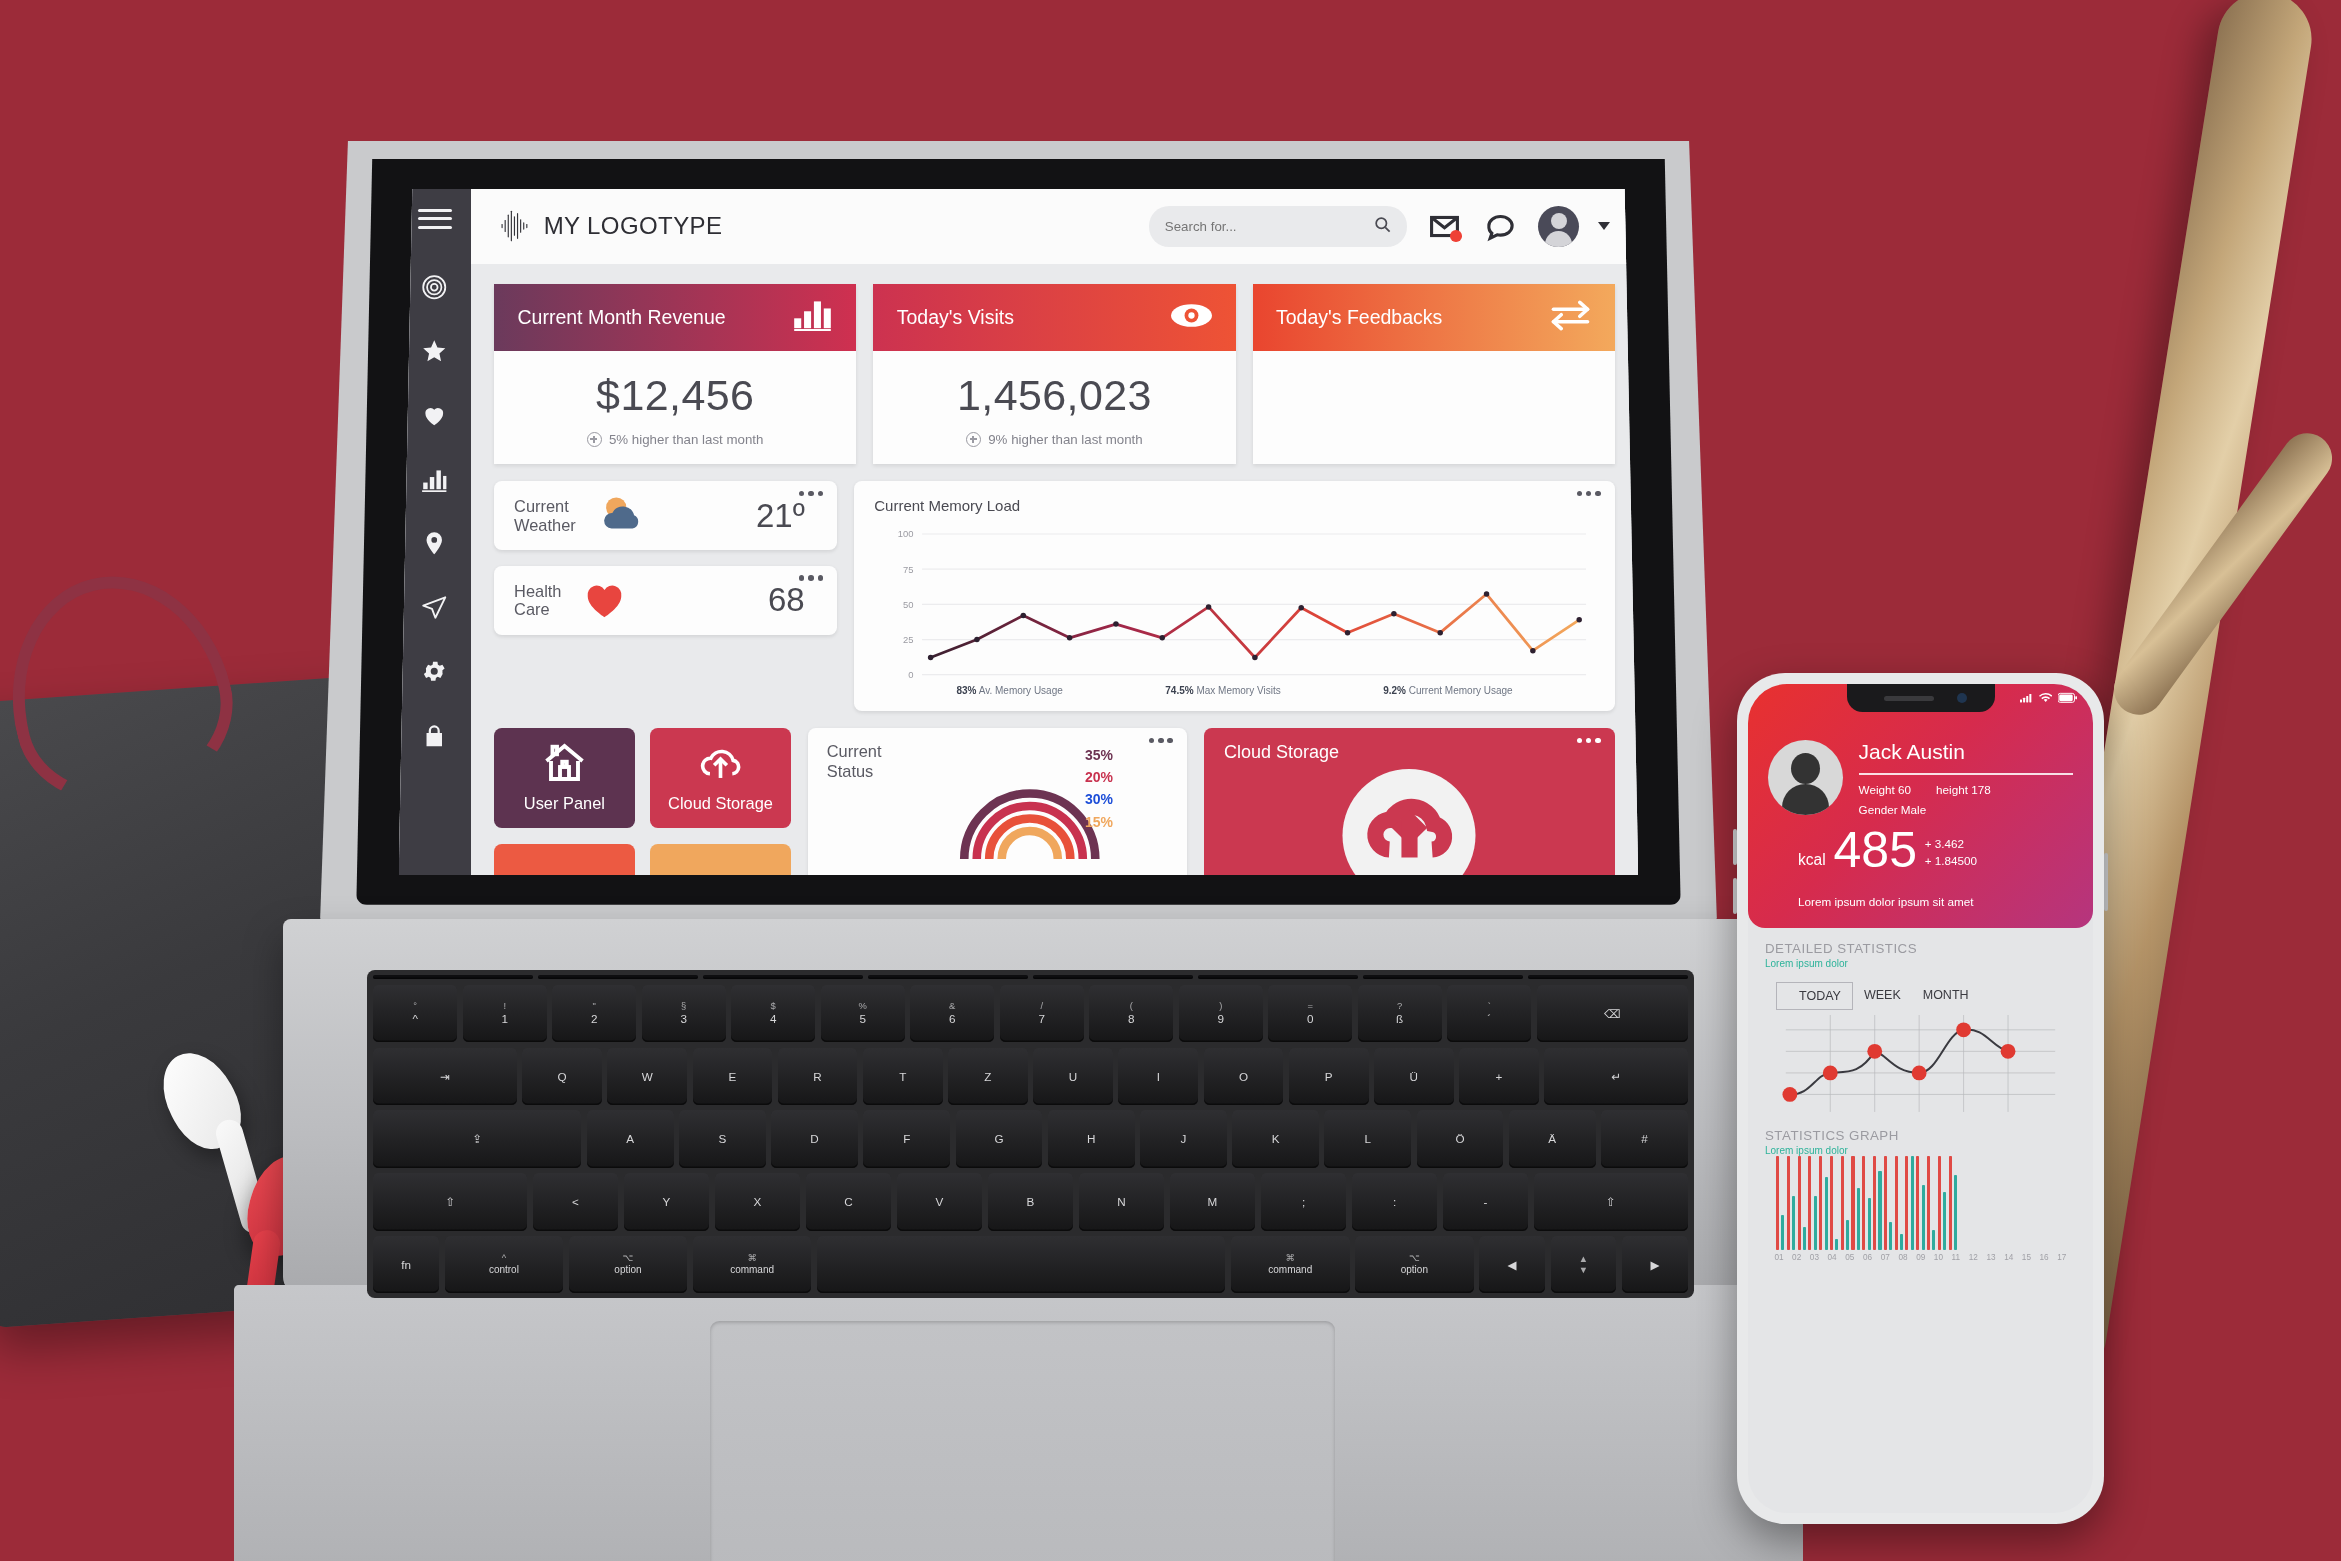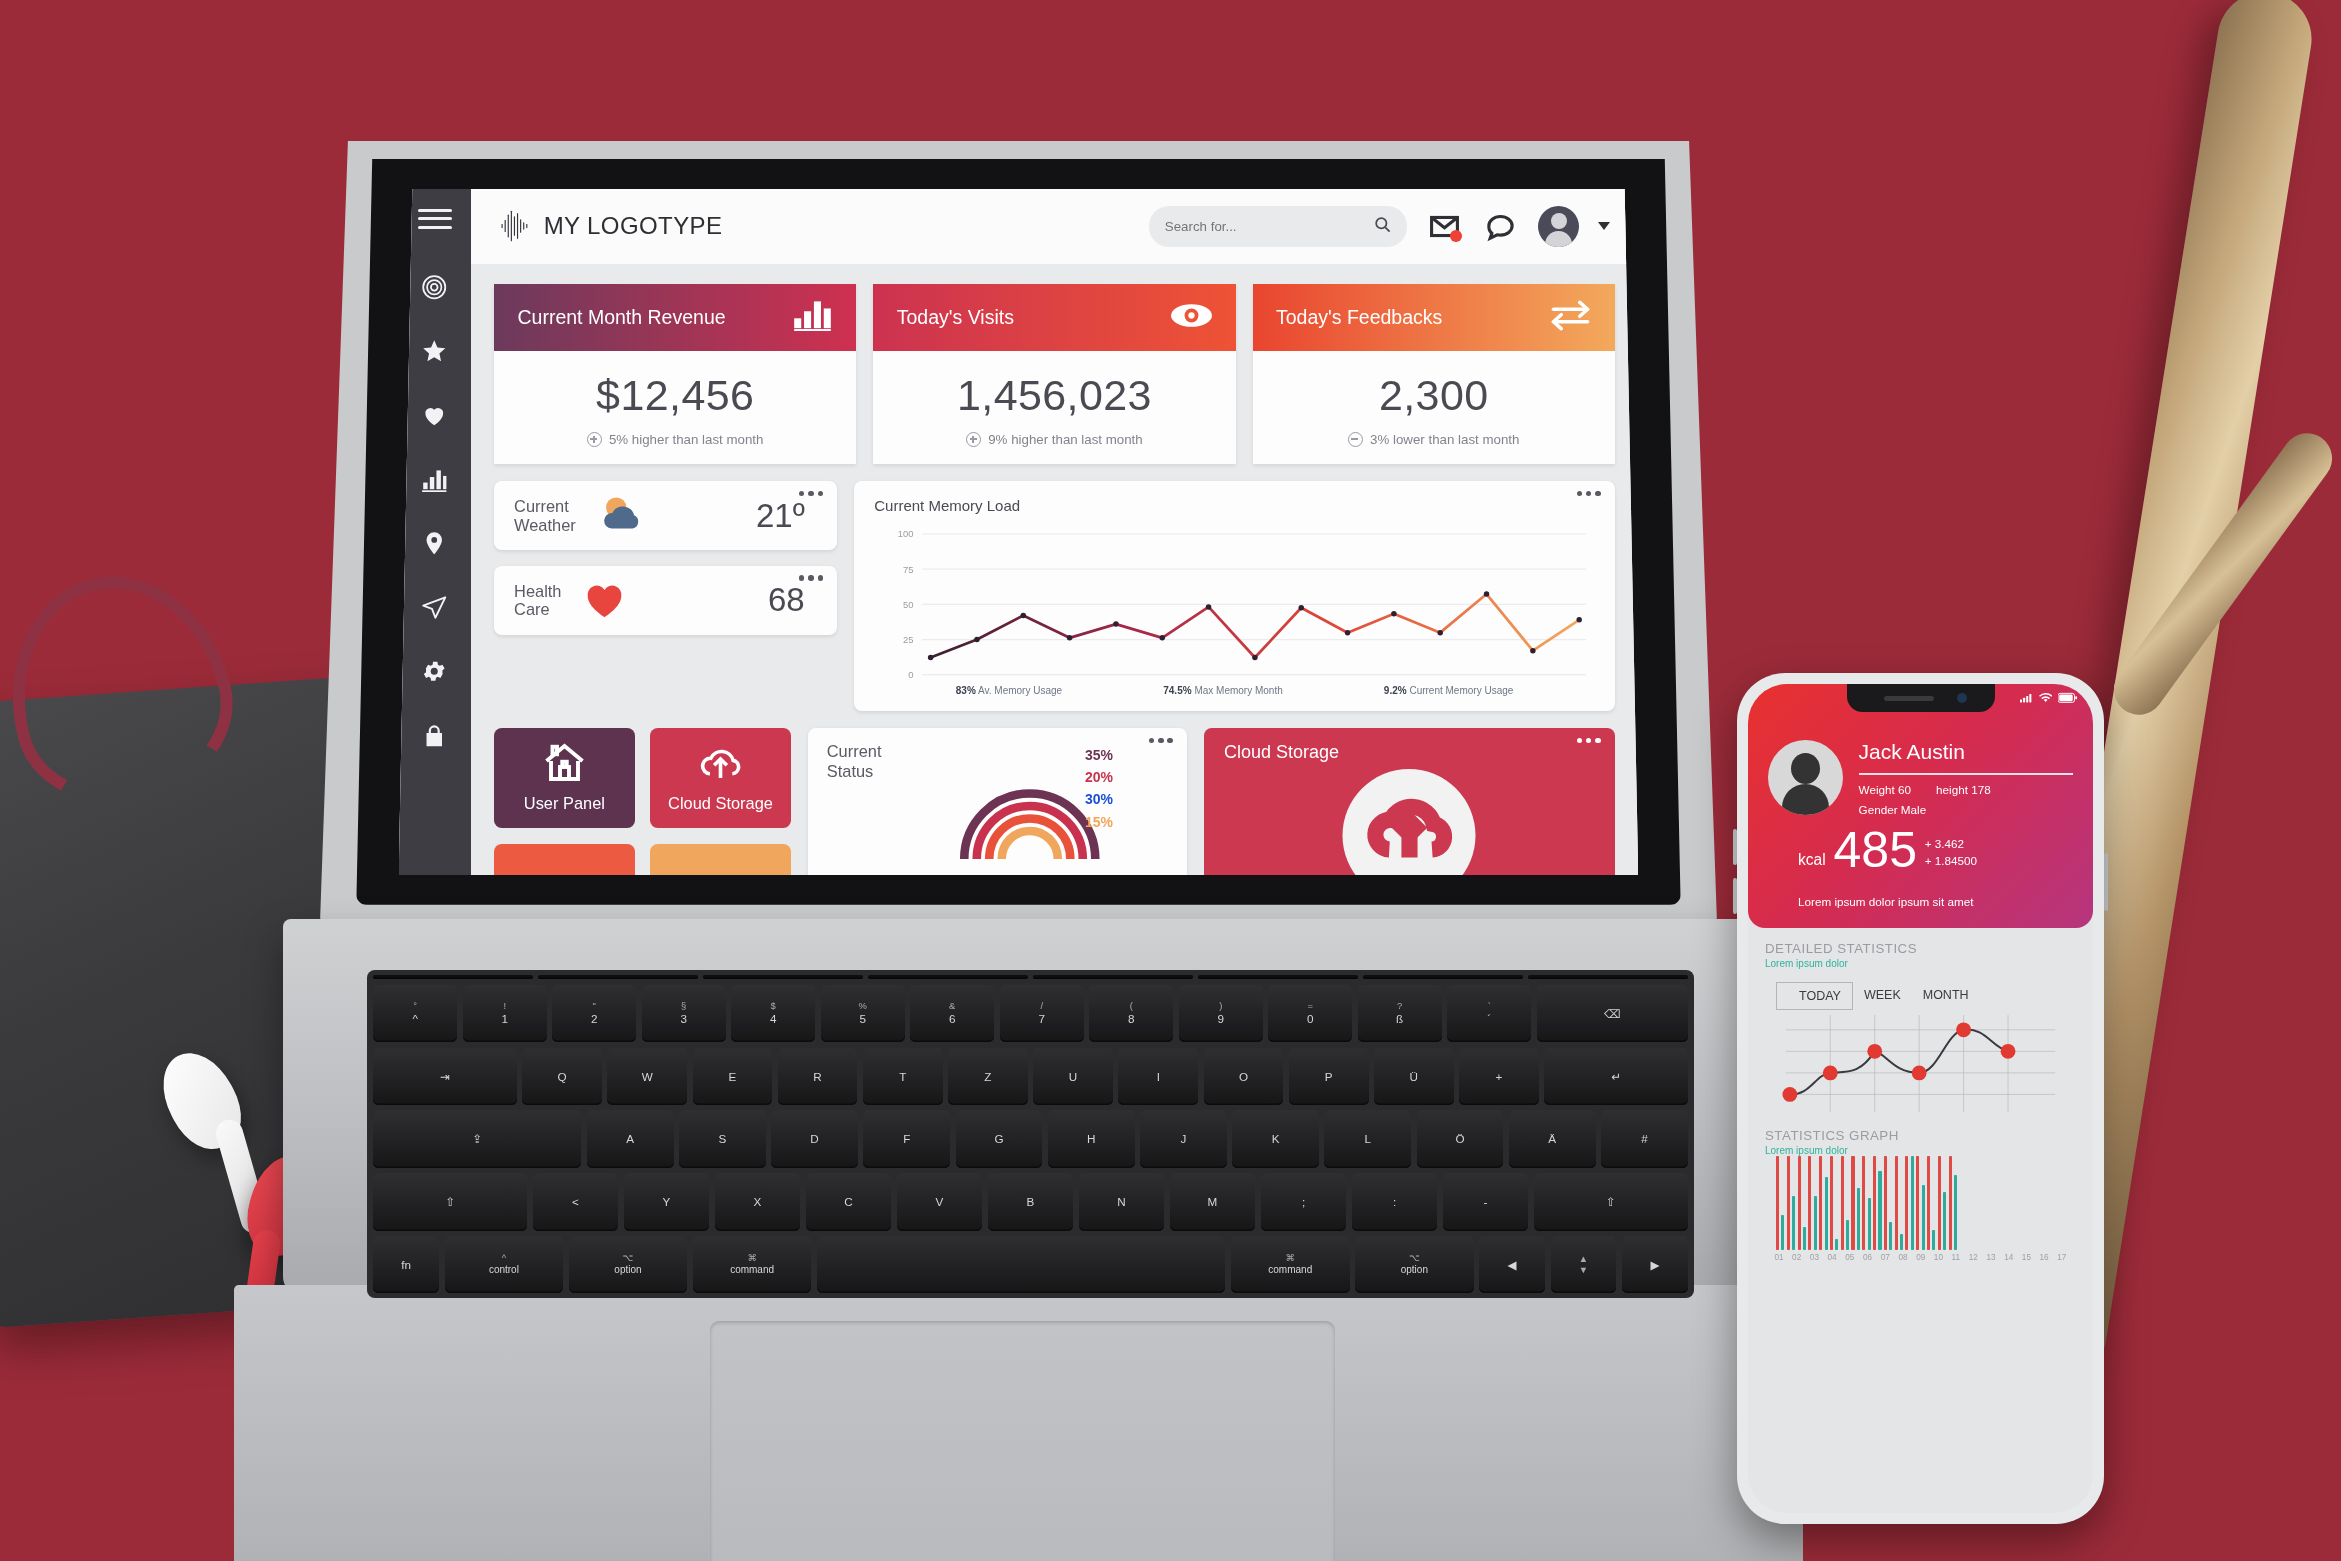--- a/index.html
+++ b/index.html
@@ -390,27 +390,20 @@
                         <svg viewBox="0 0 26 20">
                             <g fill="none" stroke="#fff" stroke-width="2.3" stroke-linecap="round" stroke-linejoin="round">
                           <polyline points="2,6 24,6"></polyline>
                               <polyline points="19,1.5 24,6 19,10.5"></polyline>
                           <polyline points="24,14 2,14"></polyline>
                               <polyline points="7,9.5 2,14 7,18.5"></polyline>
                             </g>
                           </svg>
                       </span>
                     </div>
-                    <div class="bd">
-                      <div class="val">2,300</div>
-                      <div class="sub">
-                        <span class="circ"></span>
-                        <span>3% lower than last month</span>
-                      </div>
-                    </div>
                   </div>
                 </div>
 
                 <div class="row">
                   <div style="flex:1; display:flex; flex-direction:column; gap:15.6px;">
                     <div class="minicard">
                       <span class="lbl">Current<br>Weather</span>
                       <span>
                         <svg width="56" height="41" viewBox="0 0 72 52">
                           <circle cx="26" cy="17" r="13" fill="#f0a75d"></circle>
@@ -486,21 +479,21 @@
                             <circle cx="606" cy="107" r="3.2"></circle>
                             <circle cx="660" cy="129" r="3.2"></circle>
                           <circle cx="714" cy="84" r="3.2"></circle>
                             <circle cx="768" cy="150" r="3.2"></circle>
                             <circle cx="822" cy="114" r="3.2"></circle>
                         </g>
                       </svg>
                     </div>
                     <div class="chartlegend">
                       <span><b>83%</b> <span>Av. Memory Usage</span></span>
-                      <span><b>74.5%</b> <span>Max Memory Month</span></span>
+                      <span><b>74.5%</b> <span>Max Memory Visits</span></span>
                       <span><b>9.2%</b> <span>Current Memory Usage</span></span>
                     </div>
                   </div>
                 </div>
 
                 <div class="row" style="height:172px">
                   <div style="flex:1; display:flex; gap:15.6px; flex-wrap:wrap;">
                     <div class="tile" style="flex:1 1 42%; height:100px; background:#5d3350">
                       <span>
                         <svg viewBox="0 0 30 26">

